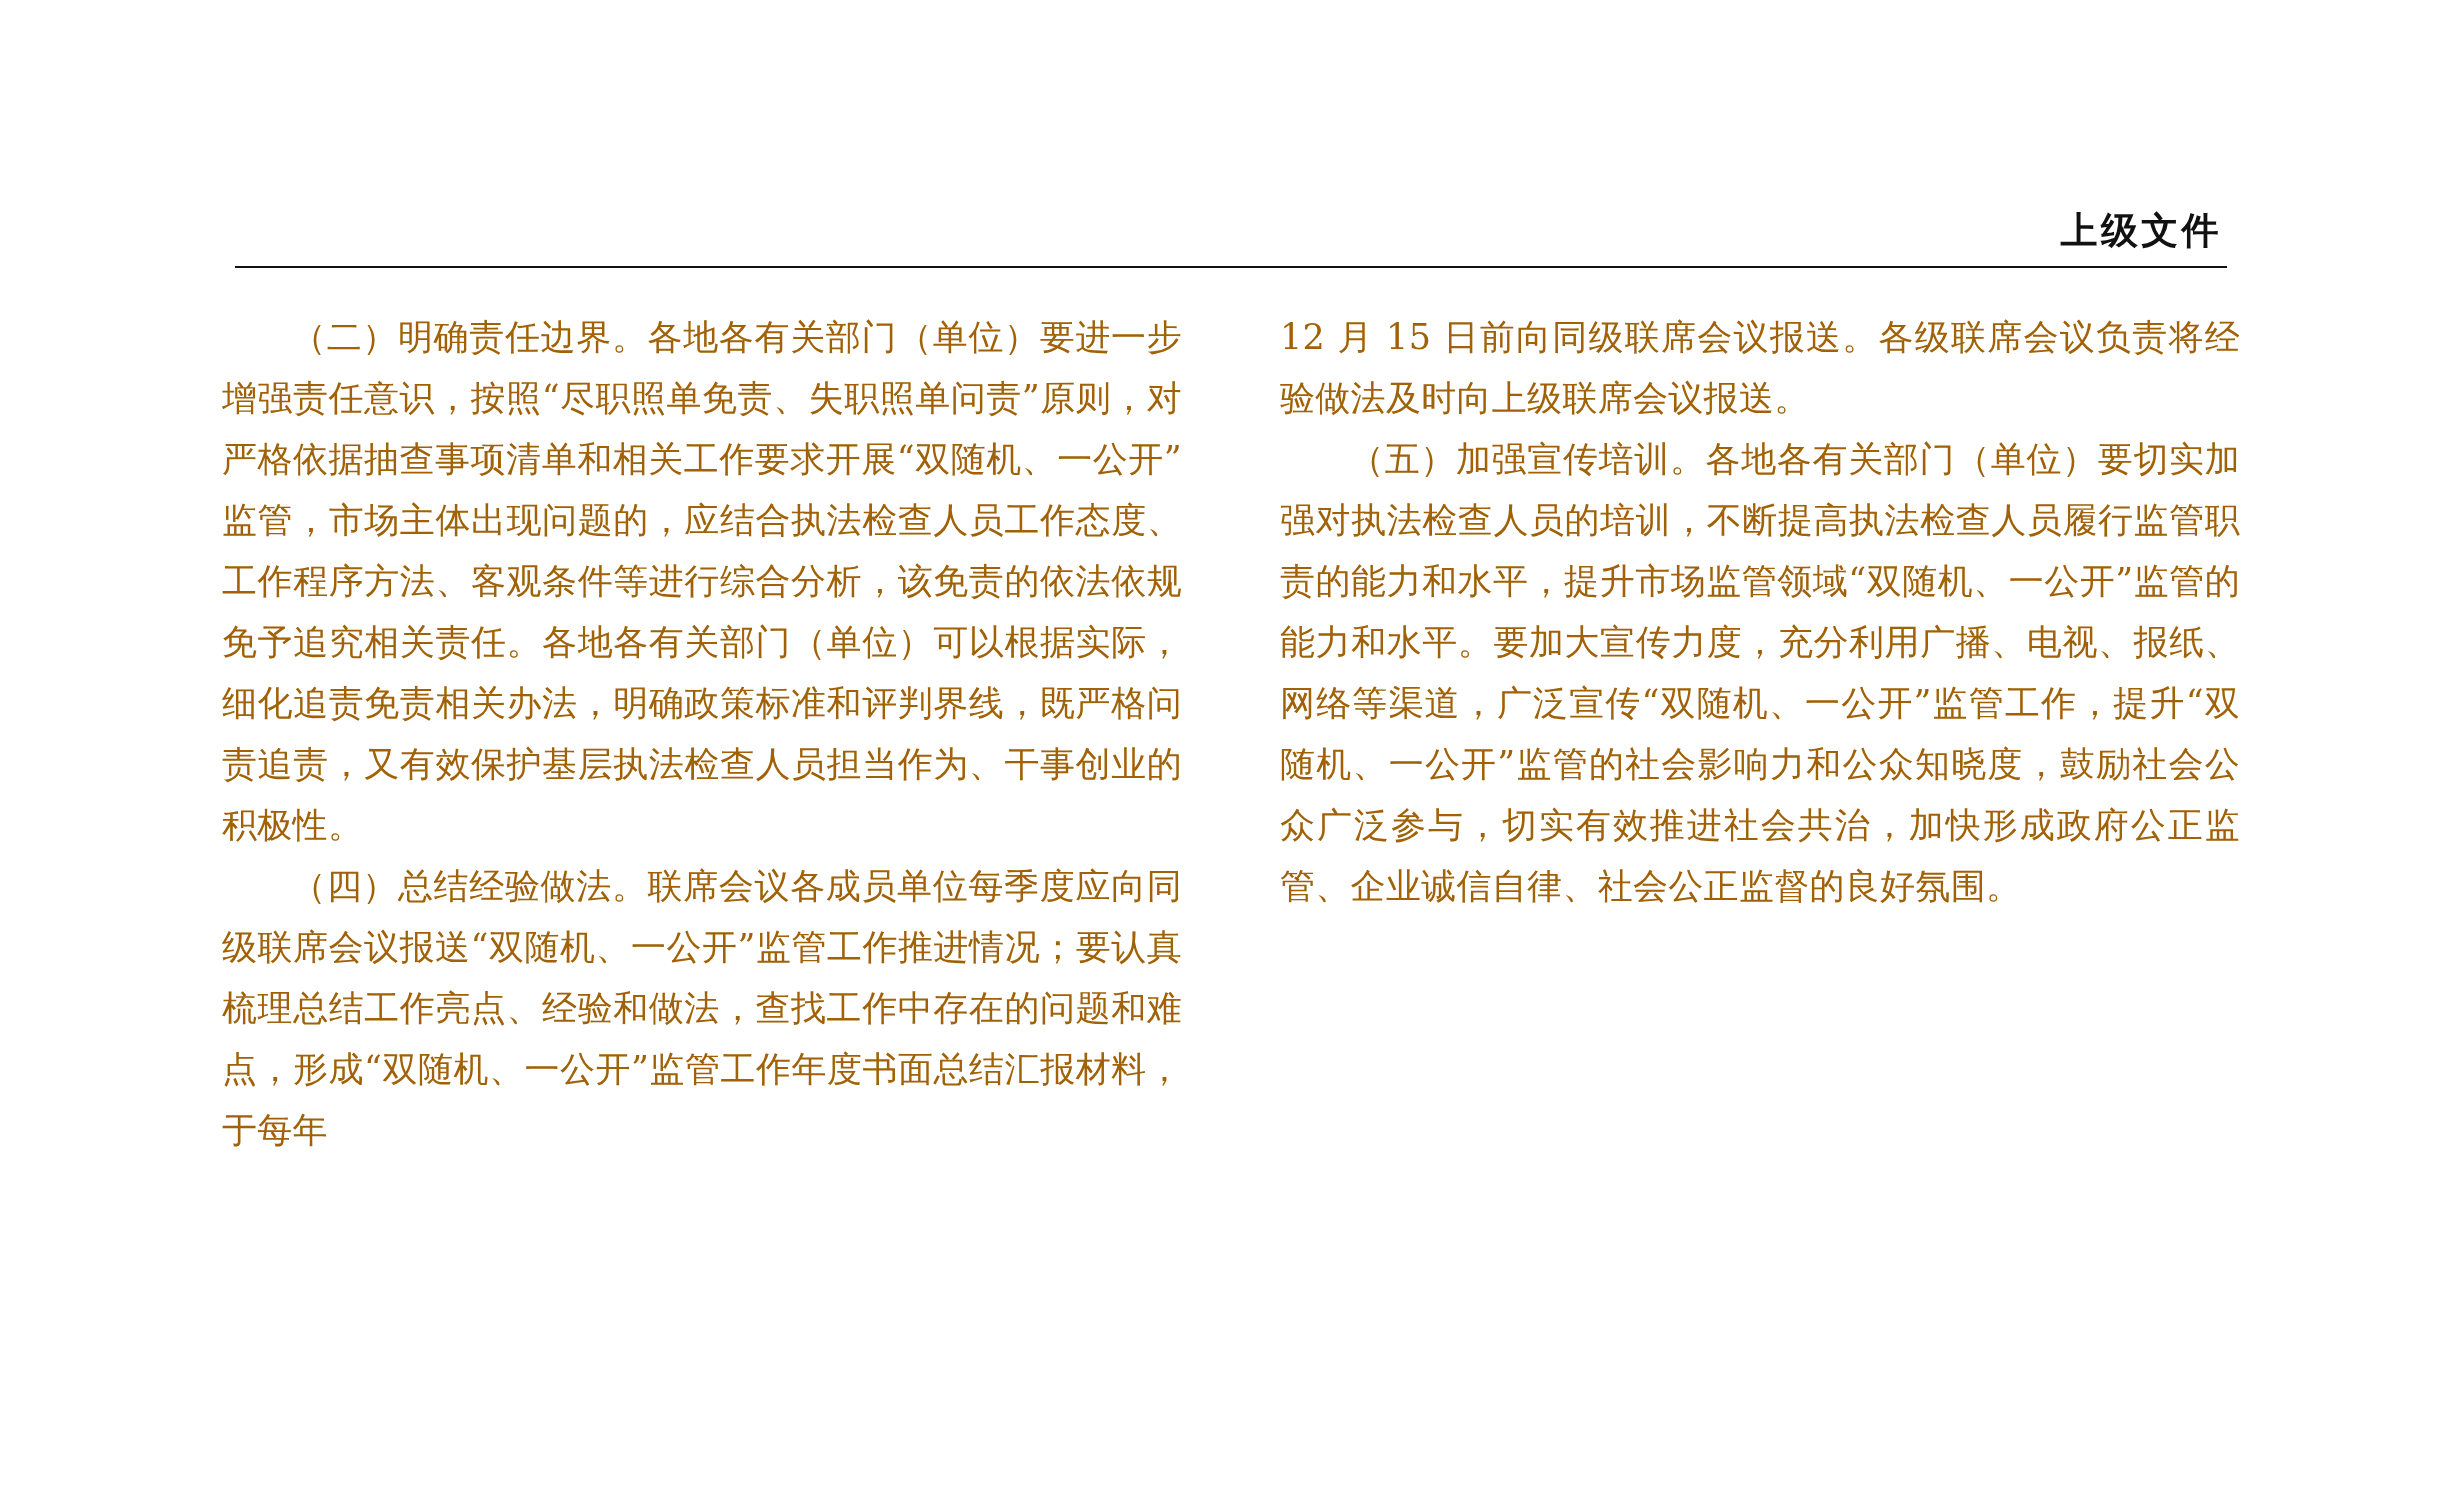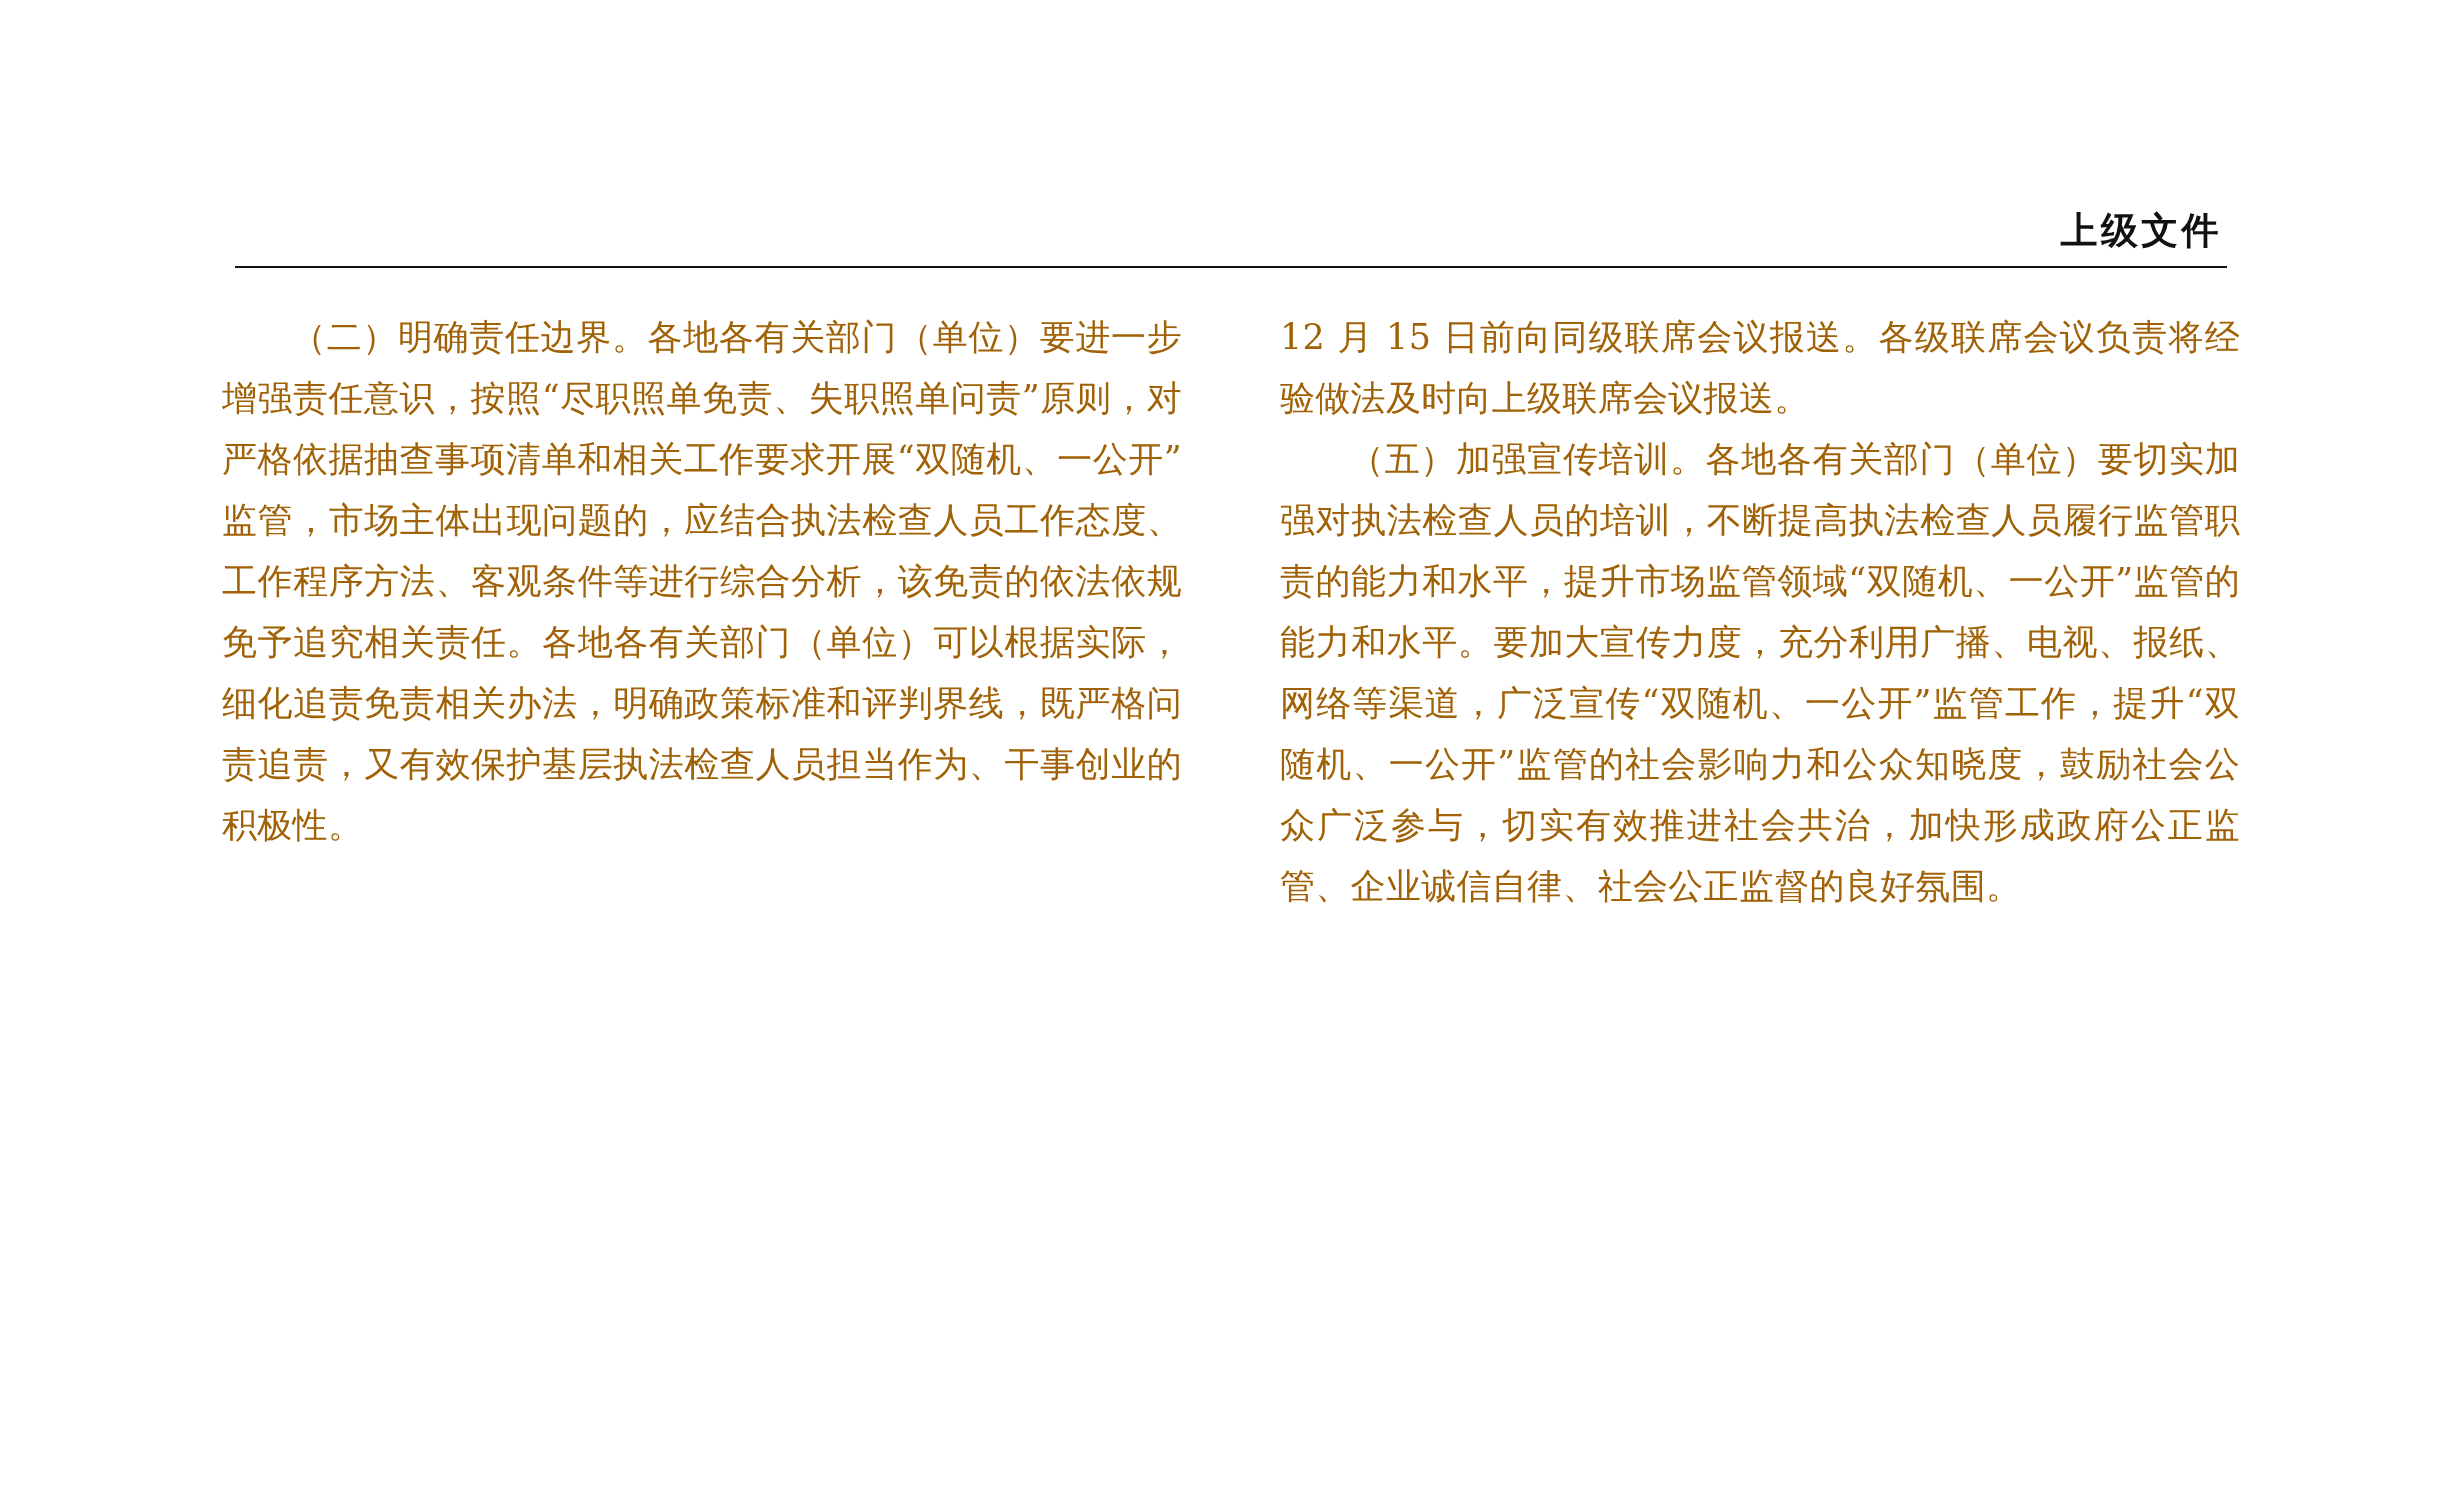--- a/index.html
+++ b/index.html
@@ -101,20 +101,21 @@
 
   <div class="header">
     <div class="header-title">上级文件</div>
     <div class="header-rule"></div>
   </div>
 
   <div class="columns">
 
     <div class="column col-left">
       <p class="para indent">（二）明确责任边界。各地各有关部门（单位）要进一步增强责任意识，按照“尽职照单免责、失职照单问责”原则，对严格依据抽查事项清单和相关工作要求开展“双随机、一公开”监管，市场主体出现问题的，应结合执法检查人员工作态度、工作程序方法、客观条件等进行综合分析，该免责的依法依规免予追究相关责任。各地各有关部门（单位）可以根据实际，细化追责免责相关办法，明确政策标准和评判界线，既严格问责追责，又有效保护基层执法检查人员担当作为、干事创业的积极性。</p>
+      <p class="para indent">（四）总结经验做法。联席会议各成员单位每季度应向同级联席会议报送“双随机、一公开”监管工作推进情况；要认真梳理总结工作亮点、经验和做法，查找工作中存在的问题和难点，形成“双随机、一公开”监管工作年度书面总结汇报材料，于每年</p>
     </div>
 
     <div class="column col-right">
       <p class="para cont">12 月 15 日前向同级联席会议报送。各级联席会议负责将经验做法及时向上级联席会议报送。</p>
       <p class="para indent">（五）加强宣传培训。各地各有关部门（单位）要切实加强对执法检查人员的培训，不断提高执法检查人员履行监管职责的能力和水平，提升市场监管领域“双随机、一公开”监管的能力和水平。要加大宣传力度，充分利用广播、电视、报纸、网络等渠道，广泛宣传“双随机、一公开”监管工作，提升“双随机、一公开”监管的社会影响力和公众知晓度，鼓励社会公众广泛参与，切实有效推进社会共治，加快形成政府公正监管、企业诚信自律、社会公正监督的良好氛围。</p>
 
     </div>
 
   </div>
 </div>

